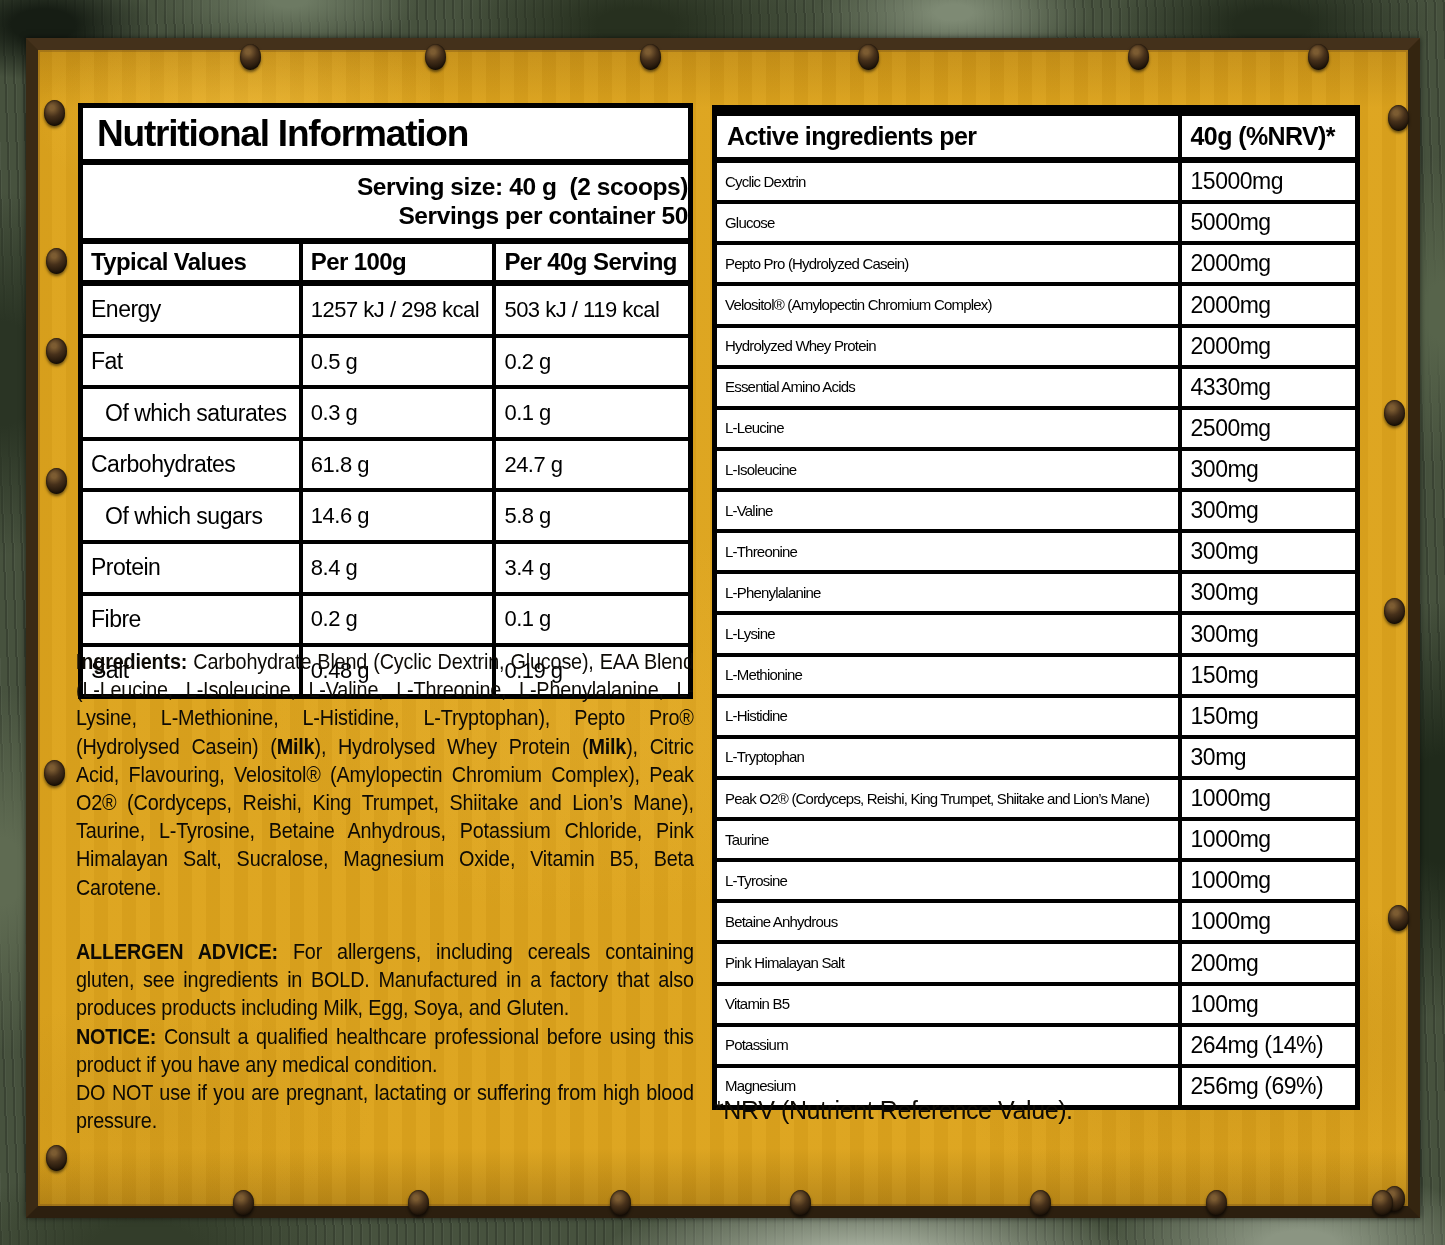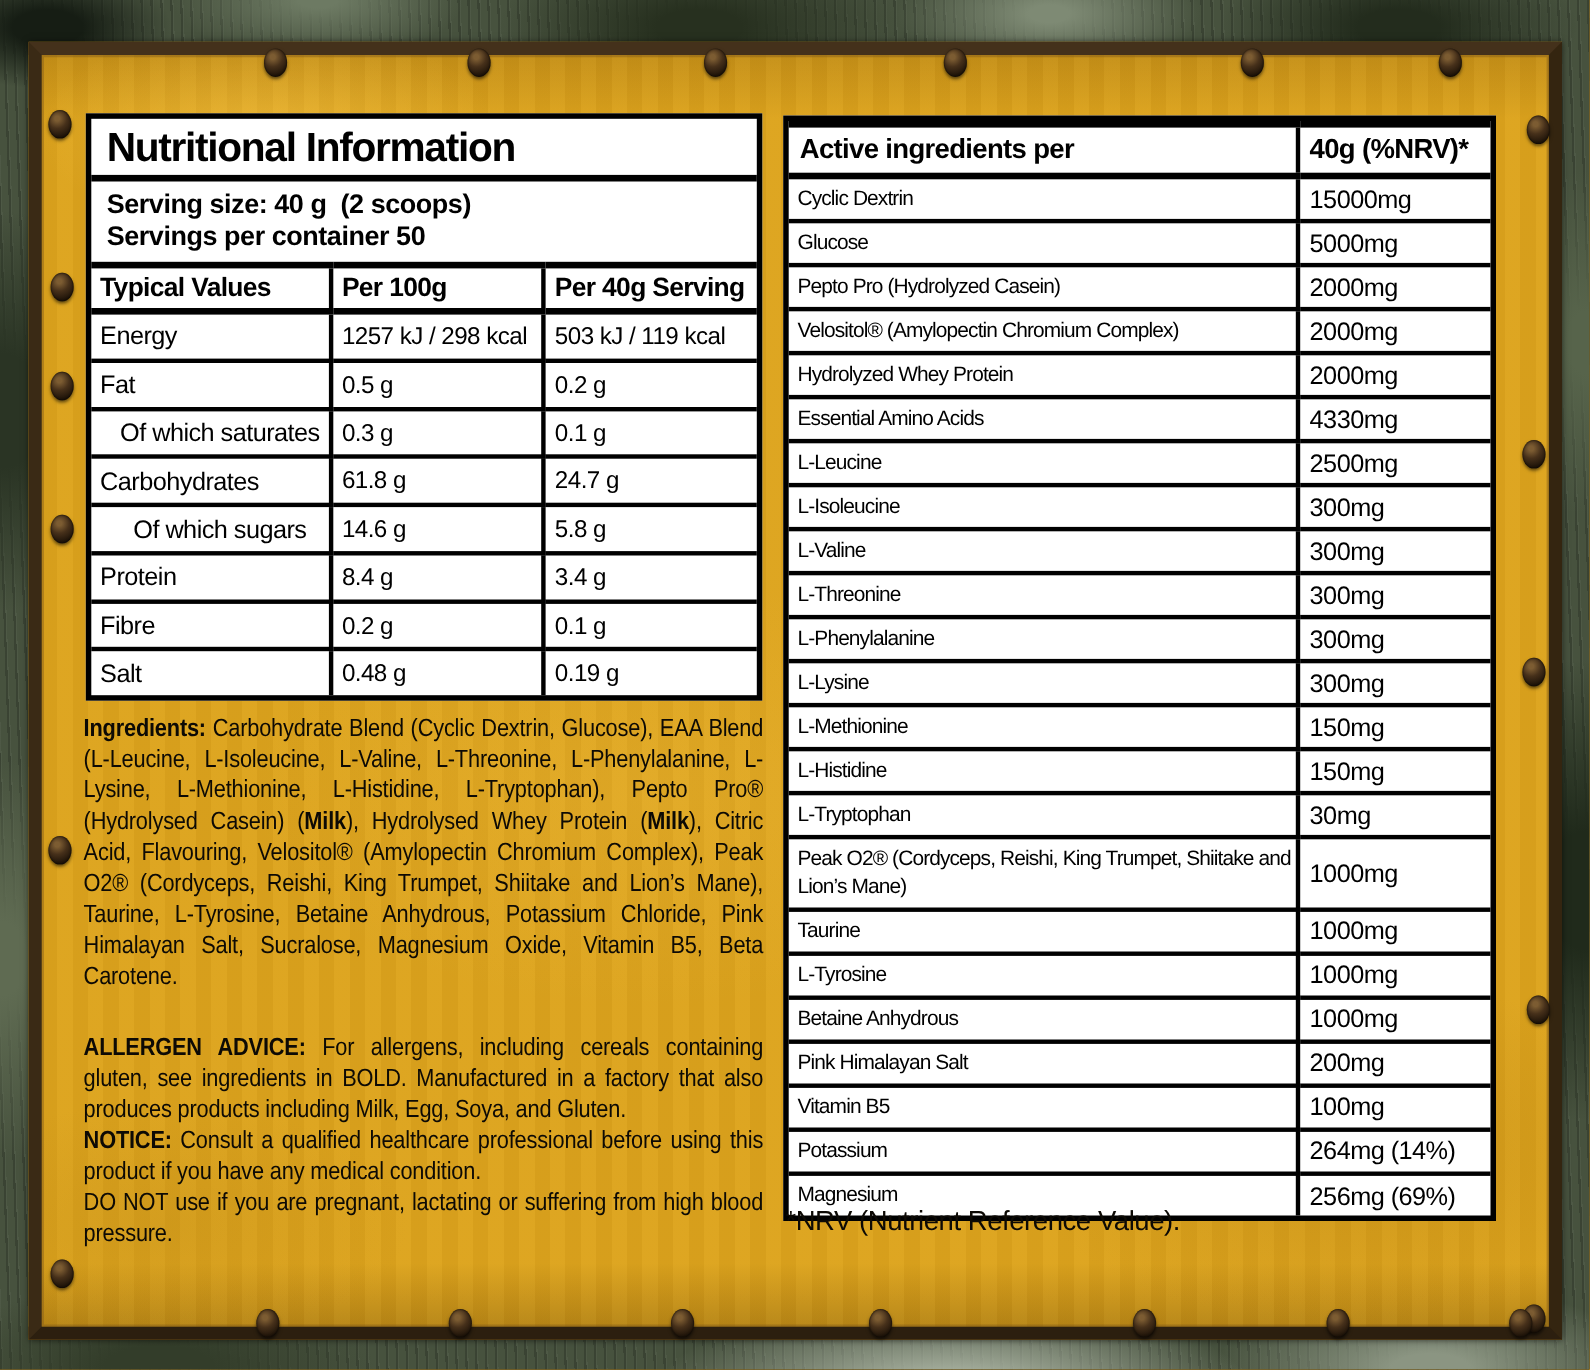--- a/index.html
+++ b/index.html
@@ -43,49 +43,49 @@
   .rivet {
     position:absolute; width:21px; height:26px; border-radius:50%;
     background:radial-gradient(circle at 38% 30%, #7c5c32 0 10%, #46301a 40%, #1c1208 78%);
     box-shadow:0 2px 3px rgba(0,0,0,.55), inset 0 0 2px #000;
     z-index:5;
   }
 
   .white-box { position:absolute; background:#fff; border:5px solid #000; }
 
   
-  #left-box { left:78px; top:103px; width:615px; height:534px; display:flex; flex-direction:column; }
+  #left-box { left:78px; top:103px; width:615px; height:596px; display:flex; flex-direction:column; }
   .nutri-title { font-size:37px; font-weight:700; letter-spacing:-1.2px; padding:5px 0 4px 14px; border-bottom:6px solid #000; }
-  .serving { font-size:24.5px; font-weight:700; letter-spacing:-.4px; line-height:29px; padding:7px 0 8px 14px; }
+  .serving { font-size:24.5px; font-weight:700; letter-spacing:-.4px; line-height:29px; padding:7px 0 8px 14px;text-align:right; }
   table.grid { width:100%; border-collapse:collapse; table-layout:fixed; flex:1; }
   table.grid th, table.grid td {
     border:4px solid #000; text-align:left; vertical-align:middle;
     font-size:23px; letter-spacing:-.5px; padding:4px 4px 4px 8px; overflow:hidden;
   }
   table.grid tr > *:first-child { border-left:none; }
   table.grid tr > *:last-child  { border-right:none; }
   table.grid tr:first-child > * { border-top-width:6px; }
   table.grid tr:last-child  > * { border-bottom:none; }
   #left-table th { font-size:24px; font-weight:700; letter-spacing:-.6px; }
   #left-table td { white-space:nowrap; }
   #left-table td.val { font-size:22px; }
-  #left-table td.indent { padding-left:22px;text-align:center; }
+  #left-table td.indent { padding-left:22px; }
 
   
   .flow { position:absolute; color:#0d0a05; text-align:justify; font-size:22.5px; line-height:28.2px; letter-spacing:-.2px; transform:scaleX(.88); transform-origin:0 0; }
   #ingredients { left:76px; top:648px; width:702px; }
   #notices     { left:76px; top:938px; width:702px; }
   .flow .b { font-weight:700; }
   .flow p { margin:0; }
 
   
   #right-box { left:712px; top:105px; width:648px; height:1005px; }
   #right-table { height:100%; }
   #right-table th { font-size:25px; font-weight:700; letter-spacing:-.6px; padding:6px 4px 6px 10px; }
-  #right-table td.name { font-size:19px; letter-spacing:-.8px; line-height:26px; }
+  #right-table td.name { font-size:15px; letter-spacing:-.8px; line-height:26px; }
   #right-table td.val, #right-table th.val { white-space:nowrap; padding-left:9px; }
   #right-table td.val { font-size:23px;margin-top:18px; }
 
   #footnote { position:absolute; left:714px; top:1096px; font-size:25px; letter-spacing:-.4px; color:#0d0a05; }
 </style>
 </head>
 <body>
 
 <div class="screen">
   <div class="panel"></div>

